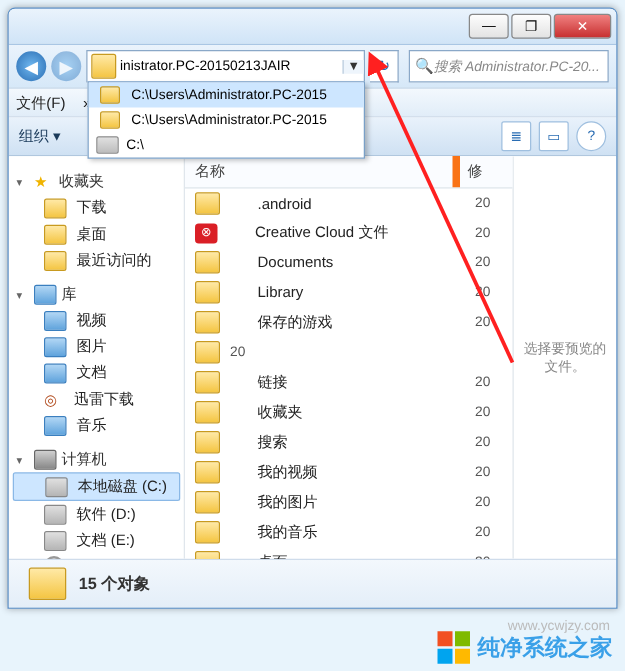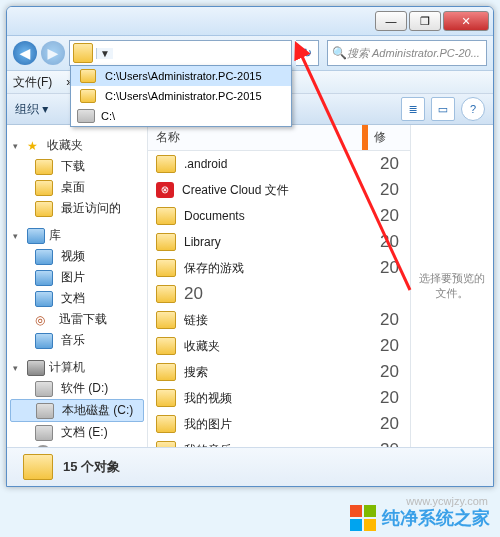--- a/index.html
+++ b/index.html
@@ -195,22 +195,22 @@
     background:#fafcff;
     font-size:12px;color:#444;
   }
   .col-name{flex:1;padding:4px 8px;border-right:6px solid #f97316;}
   .col-date{width:30px;padding:4px 6px;}
   .row {
     display:flex;align-items:center;
     padding:3px 8px;gap:8px;font-size:12px;color:#222;
   }
   .row .ic{width:18px;height:16px;}
-  .row .name{flex:1;white-space:nowrap;overflow:hidden;}
-  .row .date{width:22px;color:#555;font-size:17px;}
+  .row .name{flex:1;white-space:nowrap;overflow:hidden;margin-left:22px;}
+  .row .date{width:22px;color:#555;font-size:11px;}
   .ic-cc{width:18px;height:16px;background:#da1f26;color:#fff;border-radius:3px;font-size:10px;line-height:16px;text-align:center;}
   .preview {
     width:70px;
     border-left:1px solid #e0e6ec;
     display:flex;align-items:center;justify-content:center;
     color:#888;font-size:11px;text-align:center;
     padding:6px;
     writing-mode:horizontal-tb;
   }
   .statusbar {
@@ -253,20 +253,21 @@
     <div class="wbtn">—</div>
     <div class="wbtn">❐</div>
     <div class="wbtn close">✕</div>
   </div>
 
   <div class="navbar">
     <div class="navbtn">◀</div>
     <div class="navbtn" style="opacity:.5">▶</div>
     <div class="addrwrap">
       <span class="foldericon"></span>
+      <span class="addrtext">inistrator.PC-20150213JAIR</span>
       <span class="dd-arrow">▼</span>
       <div class="addr-dropdown">
         <div class="dd-item sel">
           <span class="foldericon" style="width:14px;height:12px"></span>
           <span>C:\Users\Administrator.PC-2015</span>
         </div>
         <div class="dd-item">
           <span class="foldericon" style="width:14px;height:12px"></span>
           <span>C:\Users\Administrator.PC-2015</span>
         </div>
@@ -345,27 +346,27 @@
             <span class="ic ic-lib"></span>
             <span>音乐</span>
           </div>
       </div>
       <div class="nav-group">
         <div class="nav-hdr">
           <span class="tri">▾</span>
           <span class="ic ic-comp"></span>
           <span>计算机</span>
         </div>
-        <div class="nav-child">
-            <span class="ic ic-drive"></span>
-            <span>软件 (D:)</span>
-          </div>
         <div class="nav-child sel">
             <span class="ic ic-drive"></span>
             <span>本地磁盘 (C:)</span>
+          </div>
+        <div class="nav-child">
+            <span class="ic ic-drive"></span>
+            <span>软件 (D:)</span>
           </div>
         <div class="nav-child">
             <span class="ic ic-drive"></span>
             <span>文档 (E:)</span>
           </div>
         <div class="nav-child">
             <span class="ic ic-dvd"></span>
           </div>
       </div>
     </div>

